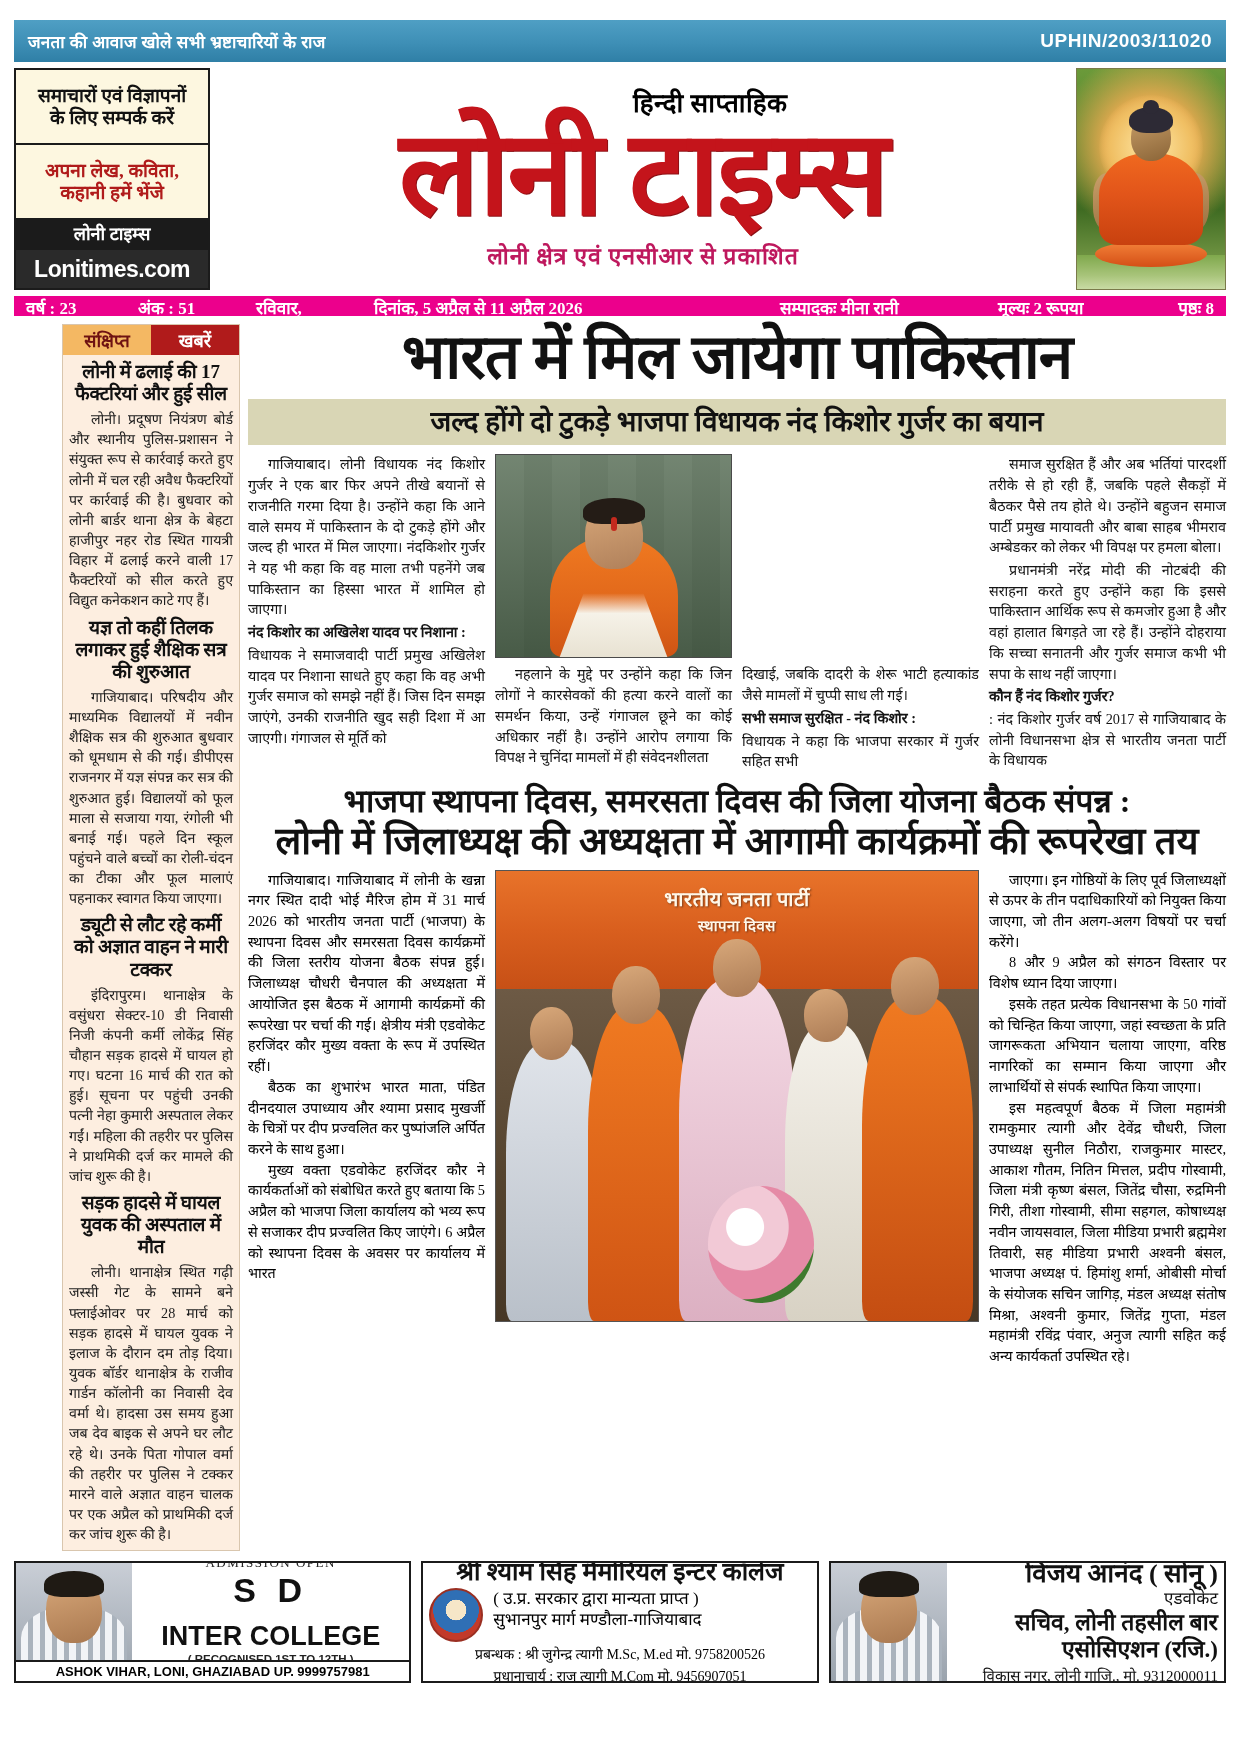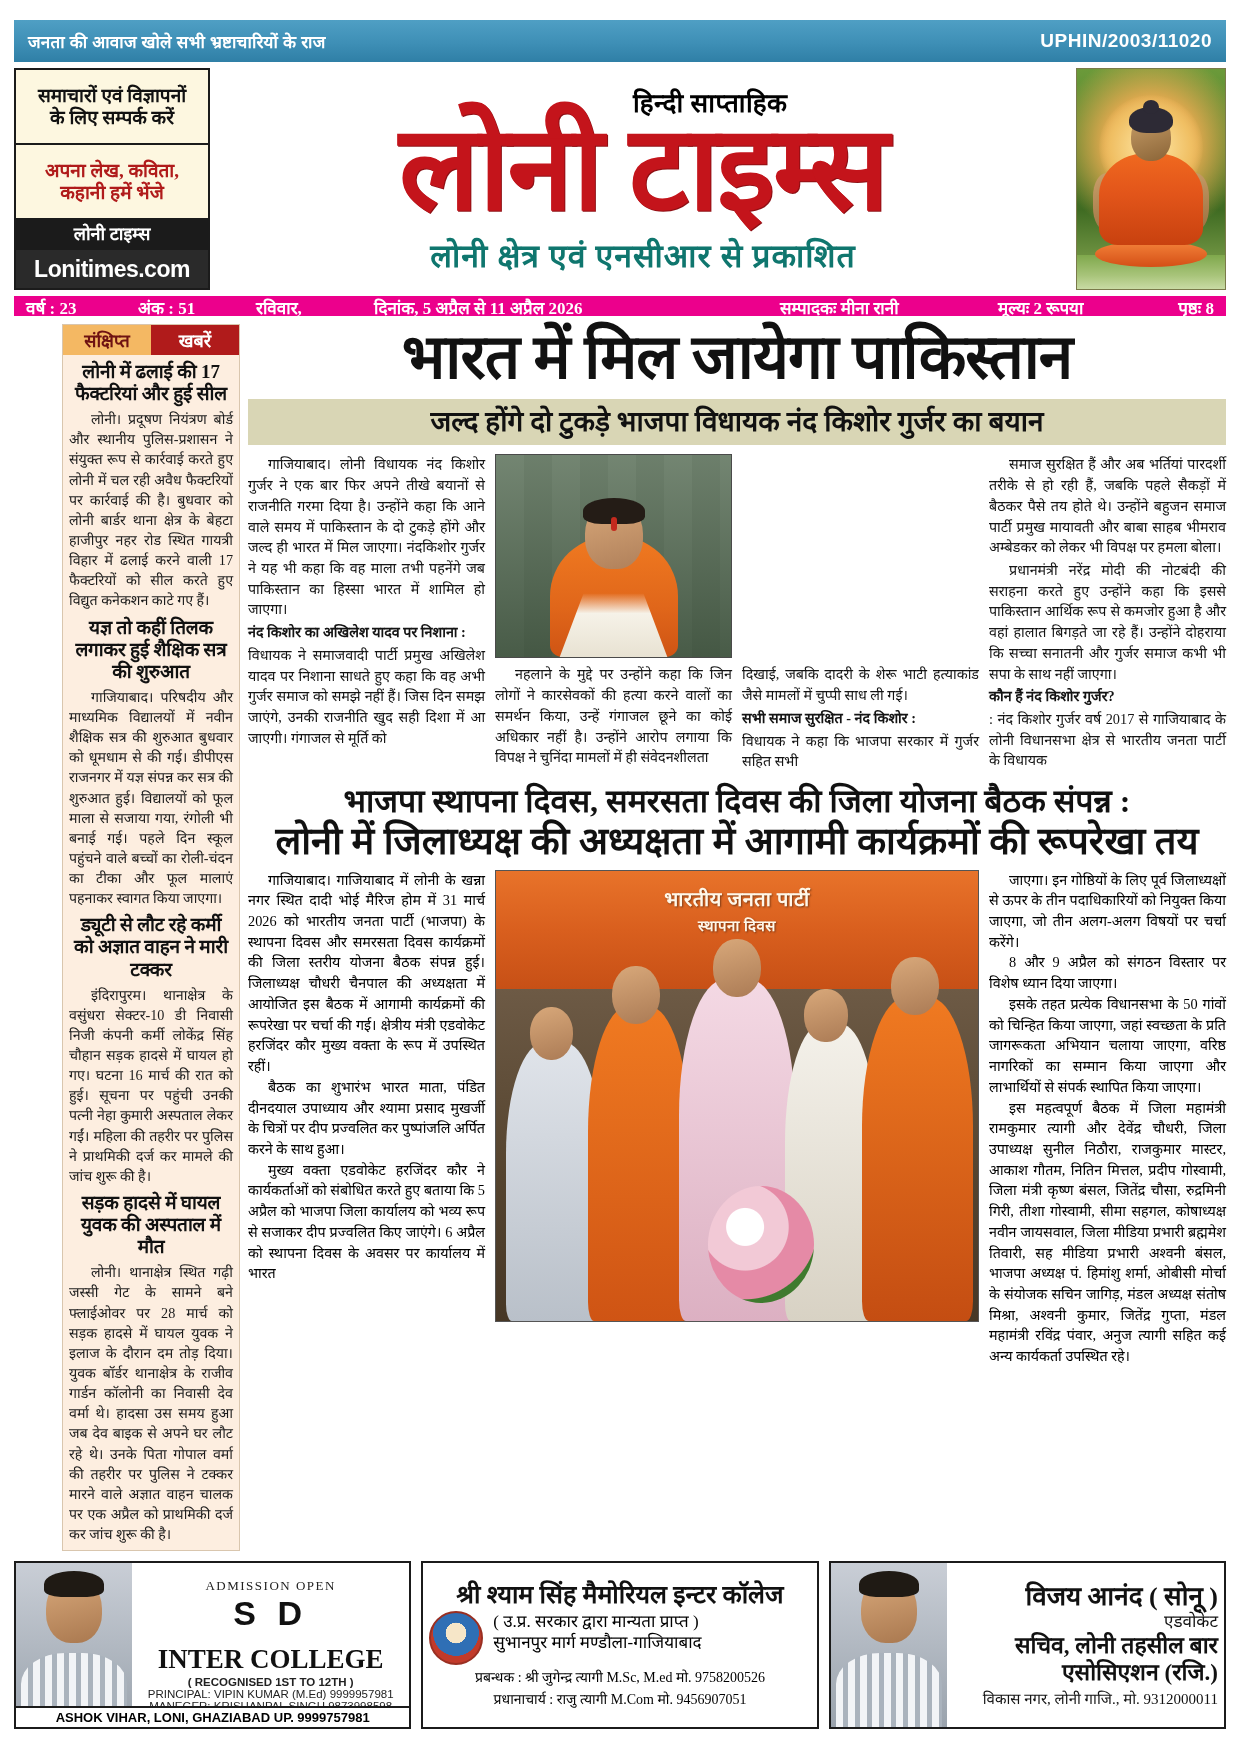--- a/index.html
+++ b/index.html
@@ -118,23 +118,23 @@
   .paper-name {
     font-size: 118px;
     line-height: .98;
     font-weight: bold;
     color: #c4141b;
     letter-spacing: -2px;
     margin-top: 26px;
     text-shadow: 1px 1px 0 #8e0f14;
   }
   .tagline {
-    font-size: 32px;
-    font-weight: bold;
-    color: #0f766e;
+    font-size: 23px;
+    font-weight: bold;
+    color: #be185d;
     margin-top: 6px;
     letter-spacing: 1px;
   }
 
   .buddha-box {
     width: 150px;
     flex: 0 0 150px;
     border: 1px solid #7a7a4a;
     background:
       radial-gradient(circle at 50% 34%, #f4cf8a 0%, #e0a94f 28%, rgba(224,169,79,0) 58%),
@@ -408,21 +408,21 @@
   }
 
   .right-text-col { font-size: 14.3px; line-height: 1.45; text-align: justify; }
 
   
   .ads {
     margin: 10px 14px 0 14px;
     display: grid;
     grid-template-columns: 1fr 1fr 1fr;
     gap: 10px;
-    height: 168px;
+    height: 122px;
   }
   .ad {
     border: 2px solid #1b1b1b;
     background: #fff;
     position: relative;
     overflow: hidden;
     display: flex;
   }
   .ad-photo {
     flex: 0 0 116px;
@@ -454,21 +454,21 @@
     font-family: "Liberation Serif", serif;
     font-size: 13px; letter-spacing: 1.5px; color: #222;
   }
   .ad-sd {
     font-family: "Liberation Sans", sans-serif;
     font-size: 34px; font-weight: bold; letter-spacing: 6px; color: #111;
     line-height: 1;
     margin-top: 2px;
   }
   .ad-college {
-    font-family: Liberation Serif, serif;
+    font-family: Liberation Sans, sans-serif;
     font-size: 27px; font-weight: bold; color: #111; line-height: 1;
     margin-top: 16px;
   }
   .ad-recog { font-size: 11.5px; font-weight: bold; color: #222; margin-top: 3px; font-family:"Liberation Sans",sans-serif; }
   .ad-line { font-size: 11.5px; color: #222; font-family:"Liberation Sans",sans-serif; }
   .ad-foot {
     position: absolute; left: 0; right: 0; bottom: 0;
     border-top: 2px solid #1b1b1b;
     font-family: "Liberation Sans", sans-serif;
     font-size: 13px; font-weight: bold; text-align: center; padding: 2px 0;

